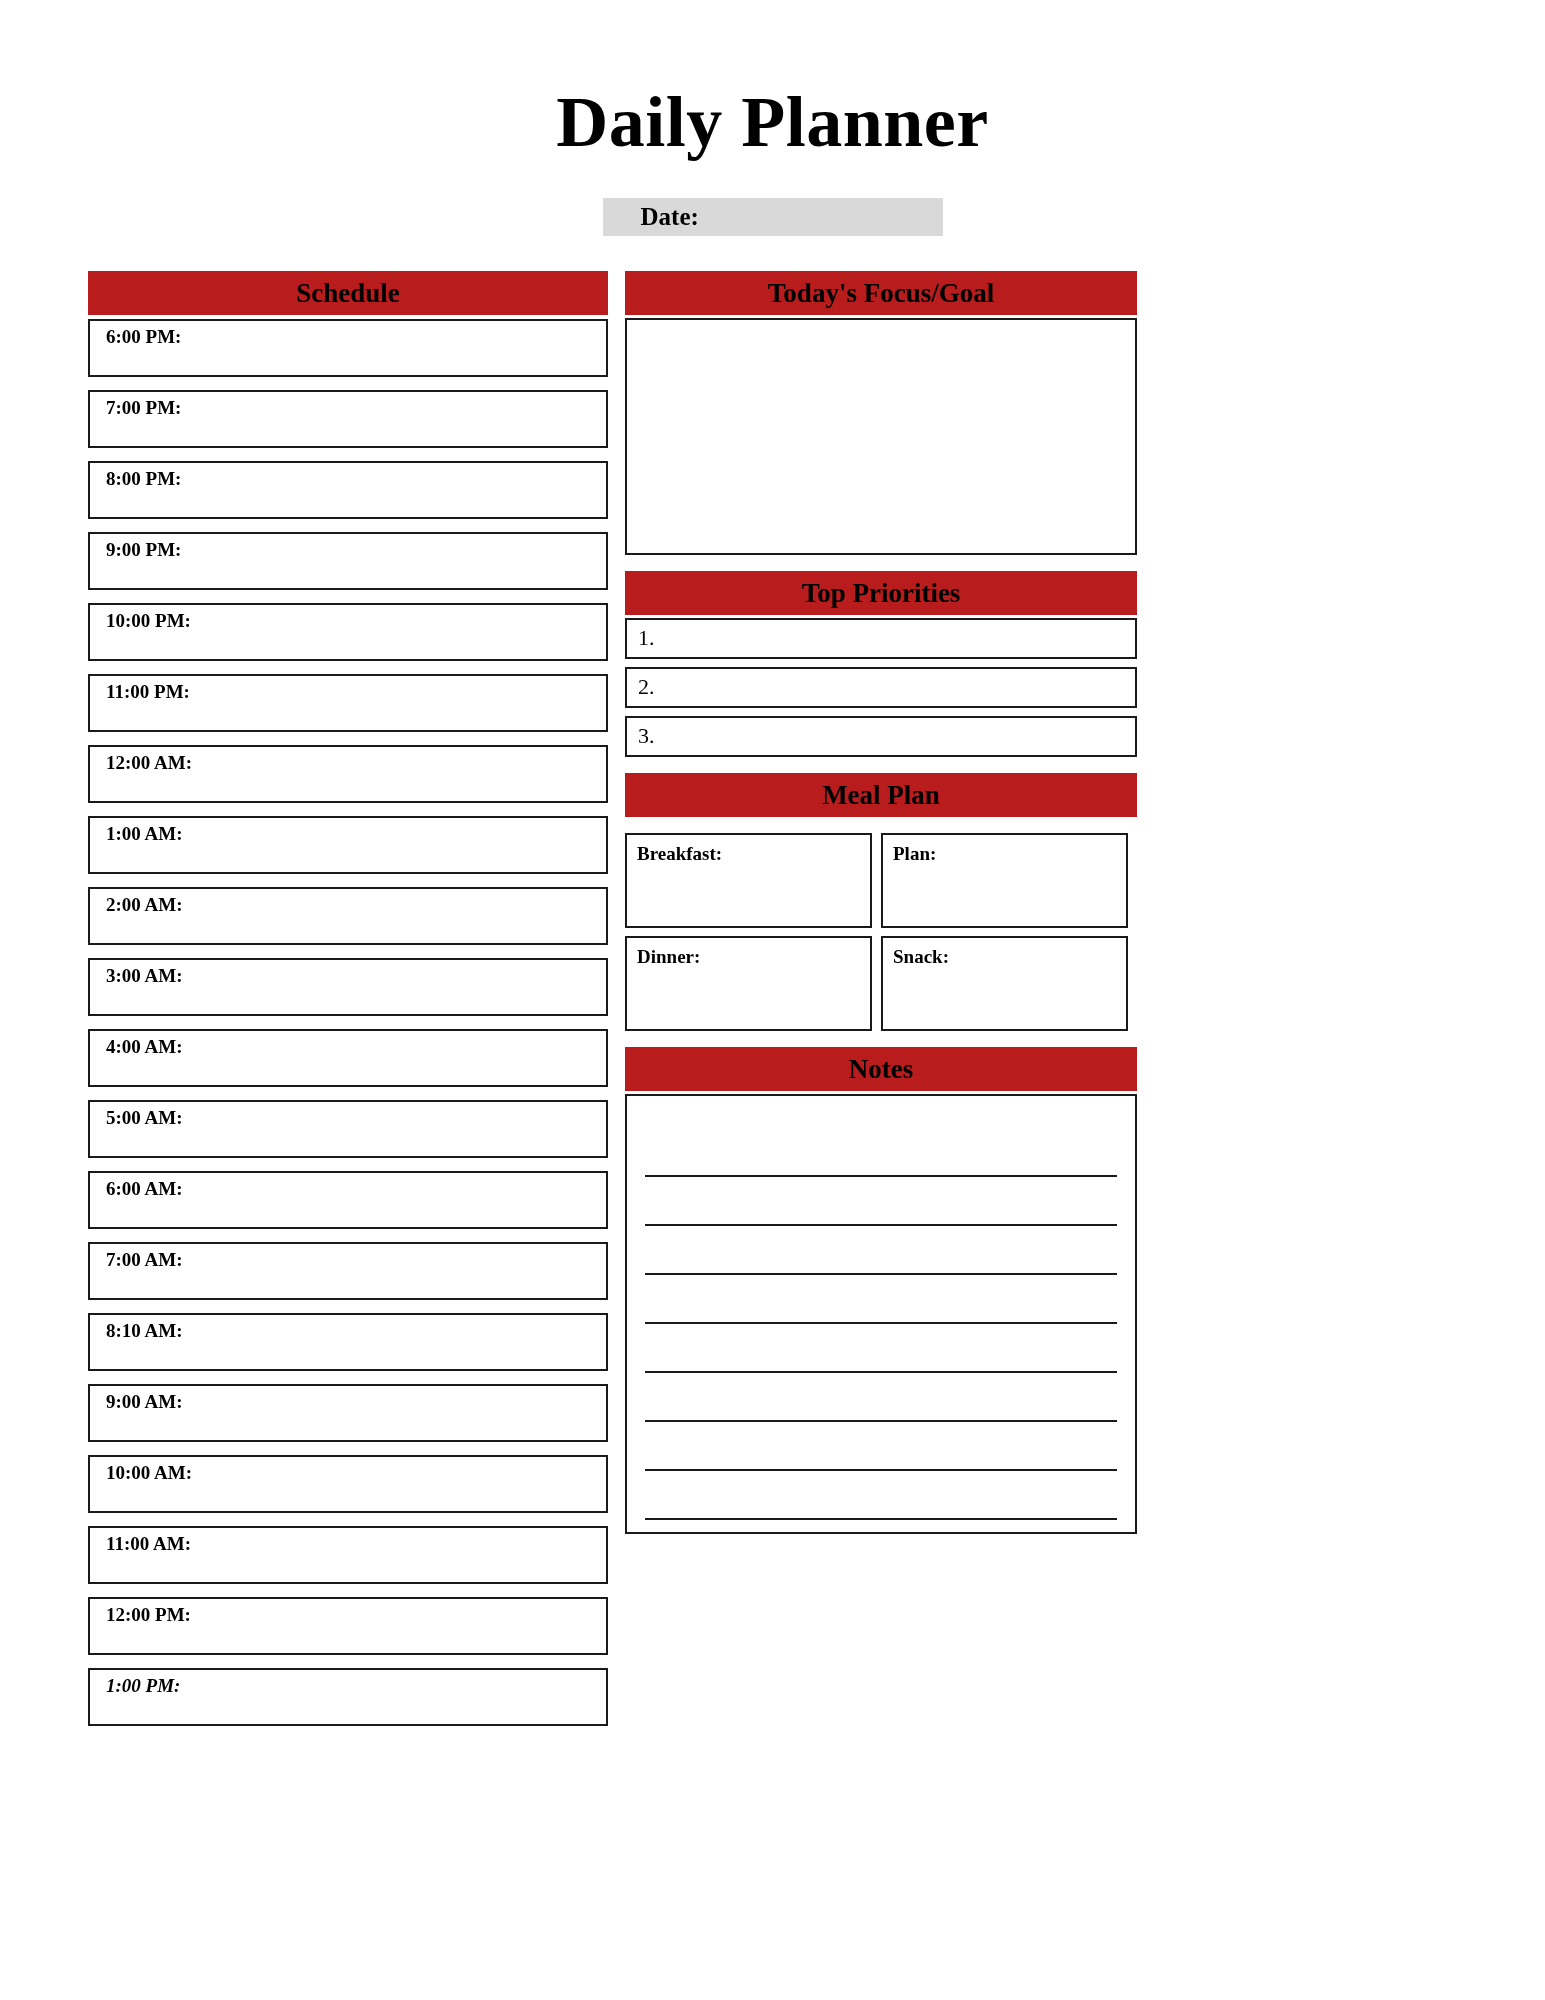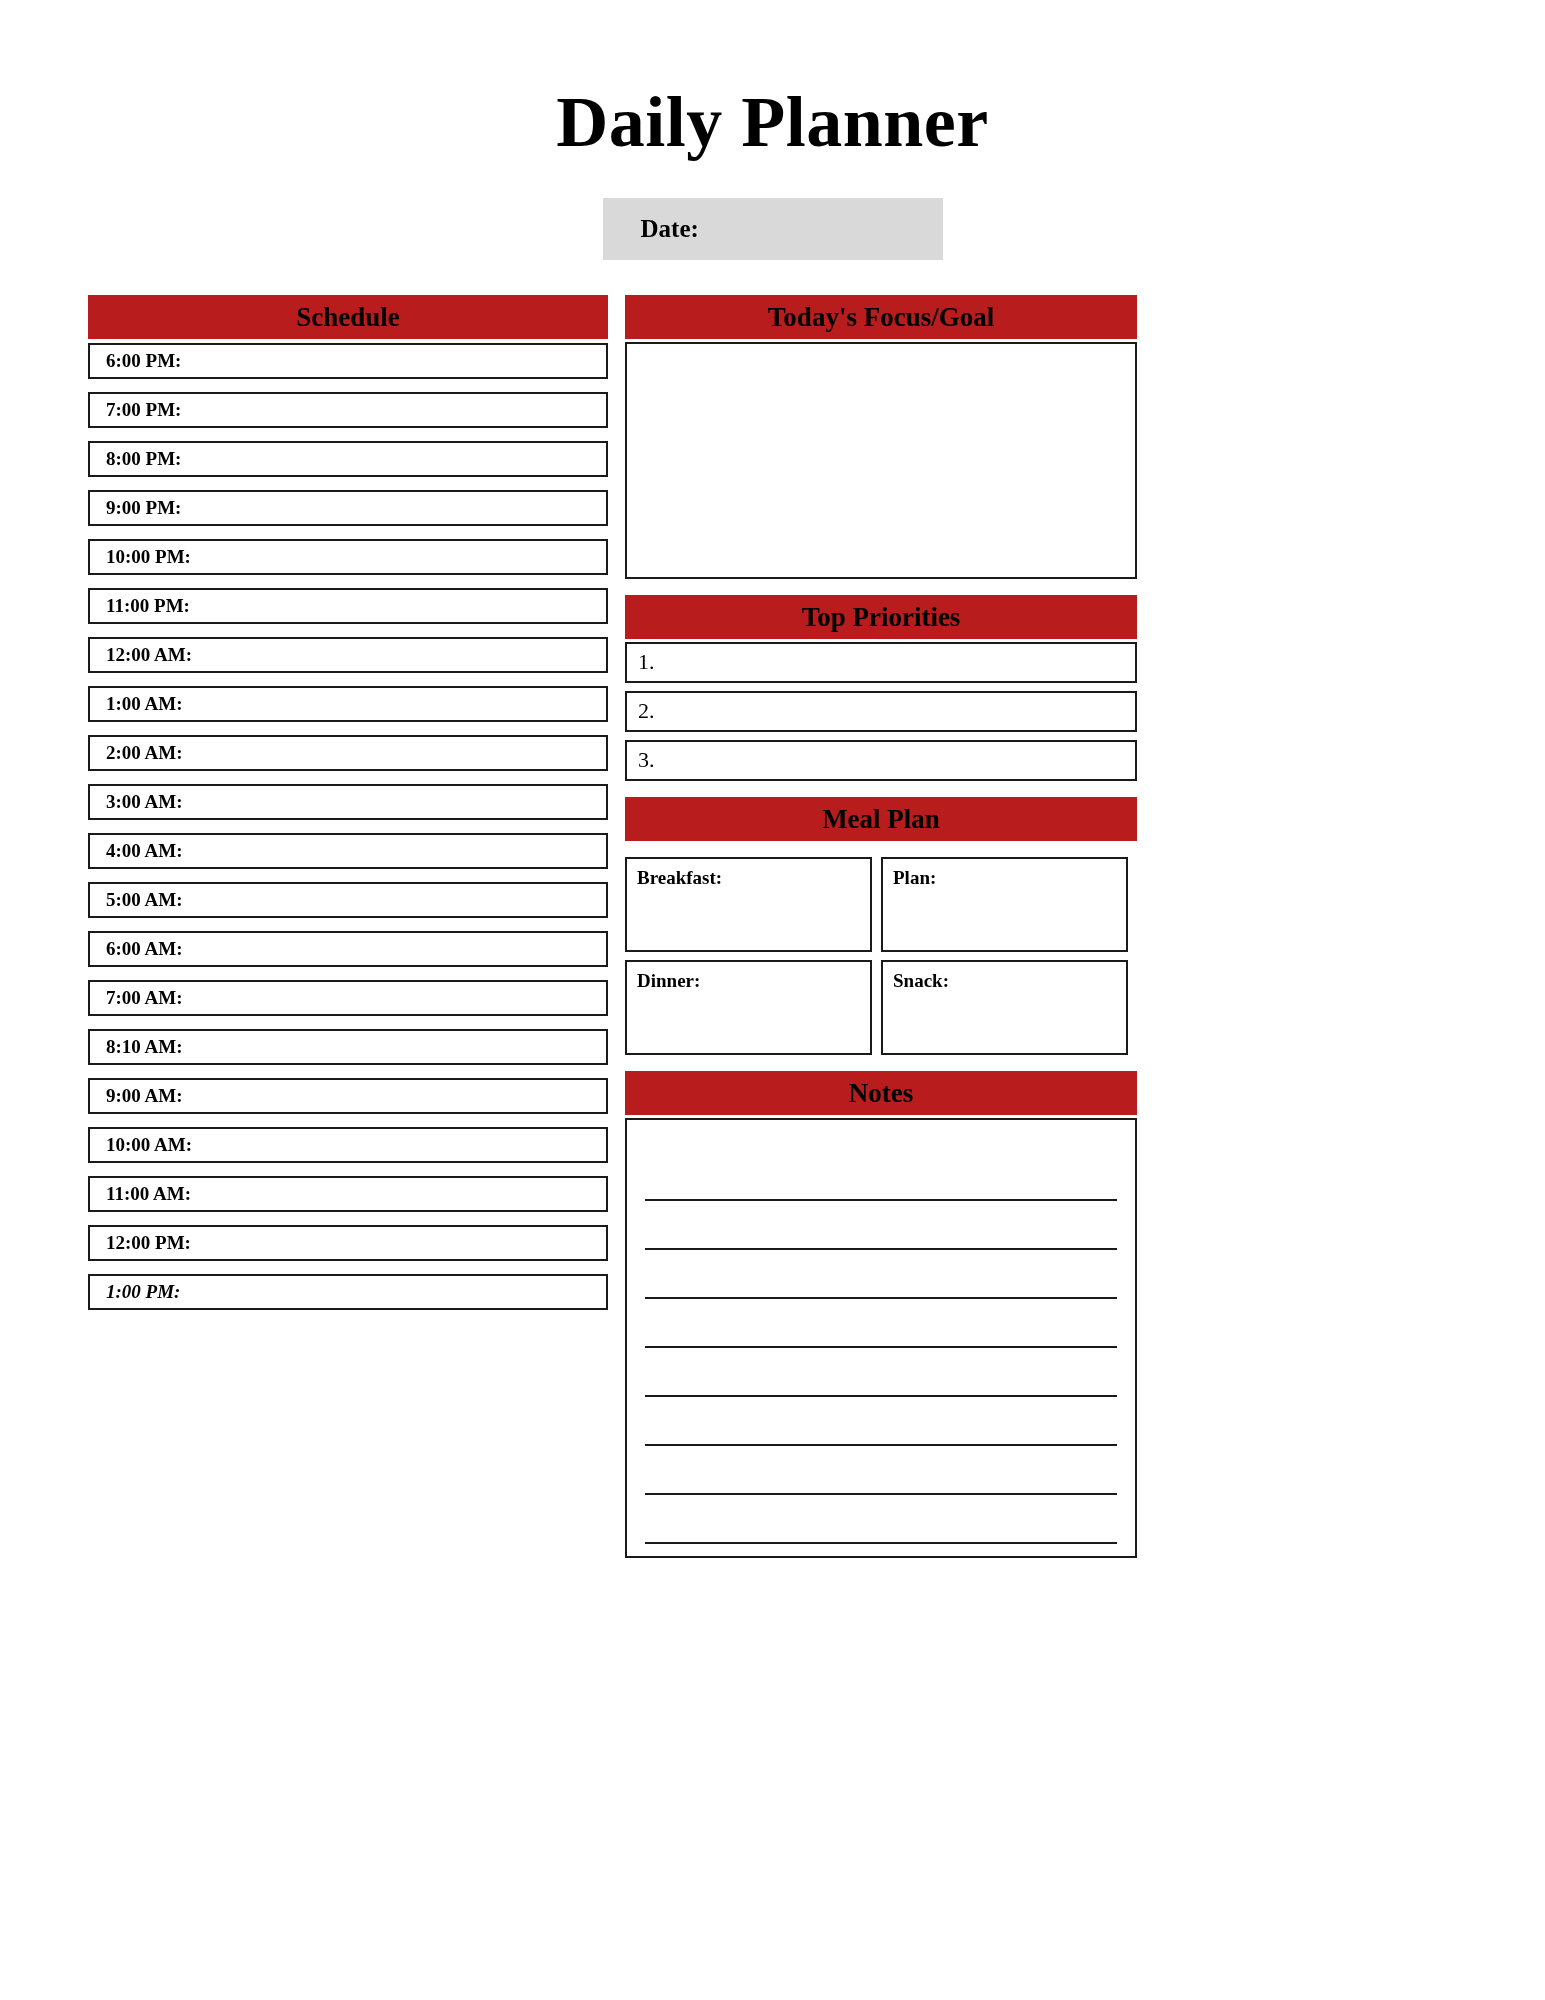--- a/index.html
+++ b/index.html
@@ -37,21 +37,21 @@
 
   
   .date-wrap {
     display: flex;
     justify-content: center;
     margin-top: 40px;
   }
   .date-box {
     background: #d9d9d9;
     width: 340px;
-    height: 62px;
+    height: 38px;
     display: flex;
     align-items: center;
     padding-left: 38px;
     font-size: 25px;
     font-weight: bold;
   }
 
   
   .columns {
     display: flex;
@@ -71,21 +71,21 @@
     font-weight: bold;
     height: 44px;
     line-height: 44px;
     width: 100%;
   }
 
   
   .schedule-list { margin-top: 4px; }
   .sched-row {
     border: 2px solid #1a1a1a;
-    height: 36px;
+    height: 58px;
     margin-bottom: 13px;
     padding: 5px 0 0 16px;
     font-size: 19px;
     font-weight: bold;
     background: #ffffff;
     display: block;
   }
   .sched-row:last-child { margin-bottom: 15px; font-style: italic; }
 
   

